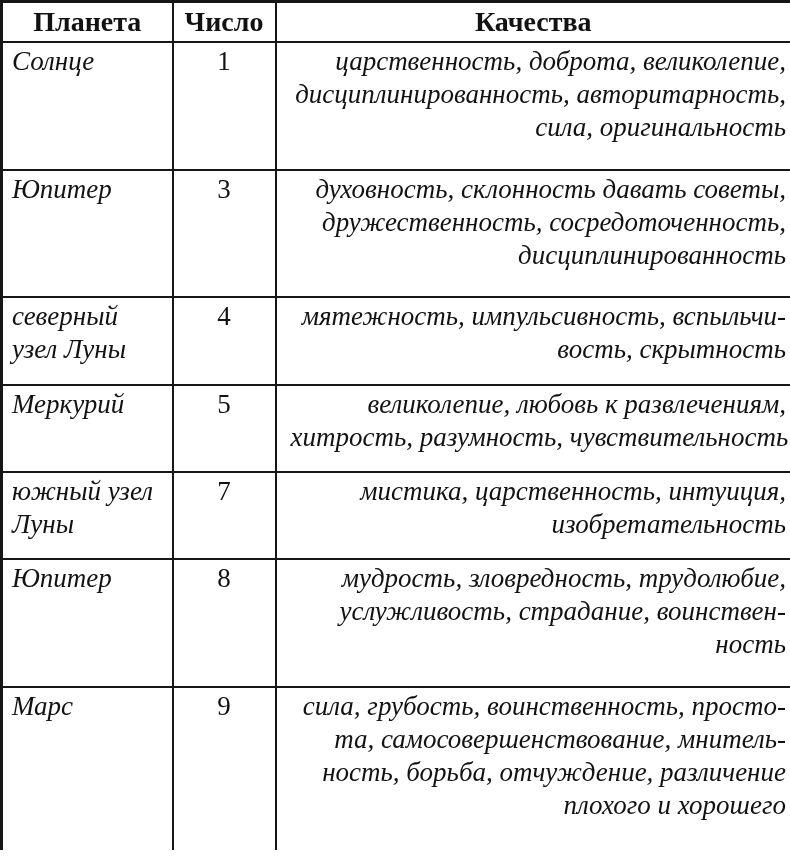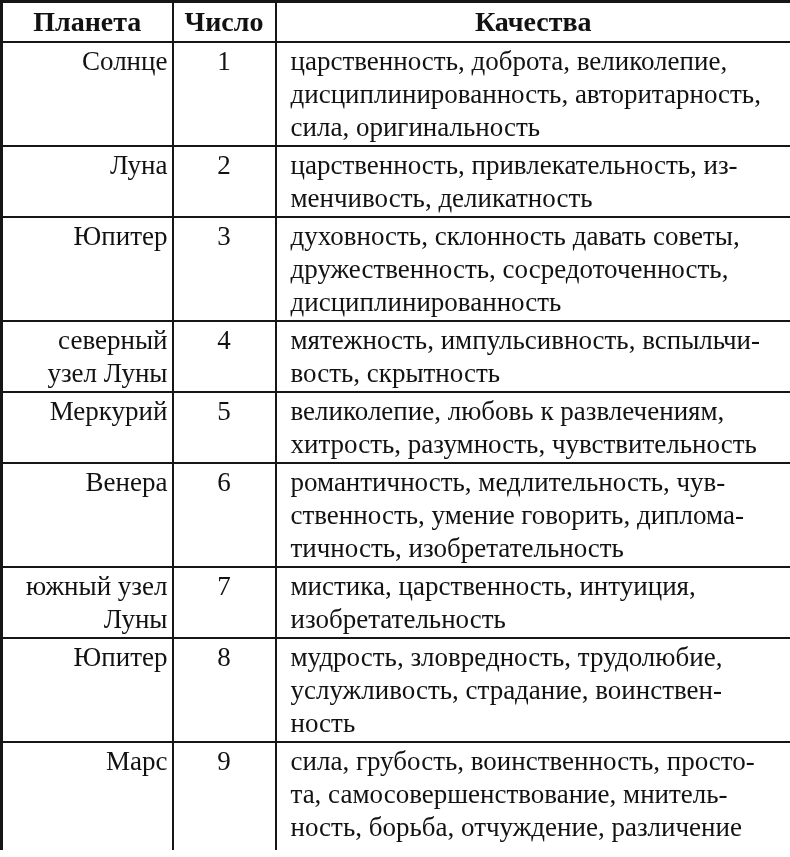--- a/index.html
+++ b/index.html
@@ -47,31 +47,33 @@
   }
 
   td.cell {
     font-size: 27px;
     line-height: 33px;
     padding: 2px 4px 1px 10px;
     white-space: pre;
     overflow: hidden;
   }
   td.cell-planet {
-    text-align: right;
+    text-align: left;
     padding-left: 9px;
+    font-style: italic;
   }
   td.cell-number {
     text-align: center;
     padding-left: 2px;
     padding-right: 2px;
   }
   td.cell-qualities {
-    text-align: left;
+    text-align: right;
     padding-left: 14px;
+    font-style: italic;
   }
 </style>
 </head>
 <body>
 
 <div class="page">
   <table class="planet-table">
     <colgroup>
       <col class="col-planet">
       <col class="col-number">
@@ -86,51 +88,38 @@
     </thead>
     <tbody>
       <tr>
         <td class="cell cell-planet">Солнце</td>
         <td class="cell cell-number">1</td>
         <td class="cell cell-qualities">царственность, доброта, великолепие,
 дисциплинированность, авторитарность,
 сила, оригинальность</td>
       </tr>
       <tr>
-        <td class="cell cell-planet">Луна</td>
-        <td class="cell cell-number">2</td>
-        <td class="cell cell-qualities">царственность, привлекательность, из-
-менчивость, деликатность</td>
-      </tr>
-      <tr>
         <td class="cell cell-planet">Юпитер</td>
         <td class="cell cell-number">3</td>
         <td class="cell cell-qualities">духовность, склонность давать советы,
 дружественность, сосредоточенность,
 дисциплинированность</td>
       </tr>
       <tr>
         <td class="cell cell-planet">северный
 узел Луны</td>
         <td class="cell cell-number">4</td>
         <td class="cell cell-qualities">мятежность, импульсивность, вспыльчи-
 вость, скрытность</td>
       </tr>
       <tr>
         <td class="cell cell-planet">Меркурий</td>
         <td class="cell cell-number">5</td>
         <td class="cell cell-qualities">великолепие, любовь к развлечениям,
 хитрость, разумность, чувствительность</td>
-      </tr>
-      <tr>
-        <td class="cell cell-planet">Венера</td>
-        <td class="cell cell-number">6</td>
-        <td class="cell cell-qualities">романтичность, медлительность, чув-
-ственность, умение говорить, диплома-
-тичность, изобретательность</td>
       </tr>
       <tr>
         <td class="cell cell-planet">южный узел
 Луны</td>
         <td class="cell cell-number">7</td>
         <td class="cell cell-qualities">мистика, царственность, интуиция,
 изобретательность</td>
       </tr>
       <tr>
         <td class="cell cell-planet">Юпитер</td>

